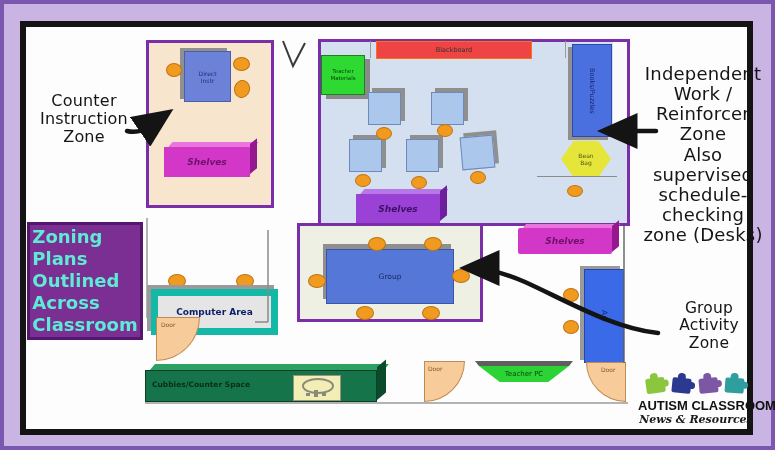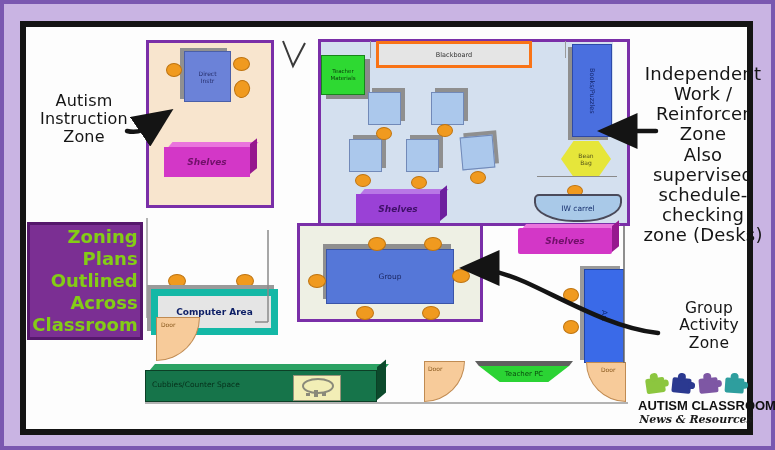--- a/index.html
+++ b/index.html
@@ -39,26 +39,26 @@
   .sink{position:absolute;border:2px solid #8a8a7a;border-radius:50%;}
 </style>
 </head>
 <body>
 
 <div class="stage">
   <div class="lavender"></div>
   <div class="blackframe"></div>
   <div class="canvas"></div>
 
-  <div class="handlbl" style="left:28px;top:92px;width:112px;">Autism
+  <div class="handlbl" style="left:28px;top:92px;width:112px;">Counter
 Instruction
 Zone</div>
 
   <div class="abs tinyc" style="left:27px;top:222px;width:116px;height:118px;background:#7b2f93;border:3px solid #55176b;box-sizing:border-box;">
-    <span class="pre" style="font-size:18px;line-height:1.22;color:#84cc16;font-weight:bold;text-align:right;">Zoning
+    <span class="pre" style="font-size:18px;line-height:1.22;color:#5eead4;font-weight:bold;text-align:left;">Zoning
 Plans
 Outlined
 Across
 Classroom</span>
   </div>
 
   <div class="handlbl" style="left:638px;top:64px;width:130px;font-size:18px;">Independent
 Work /
 Reinforcer
 Zone
@@ -84,21 +84,21 @@
   <div class="face-top" style="left:170px;top:142px;width:86px;height:6px;background:#ea74dd;"></div>
   <div class="face-side" style="left:250px;top:144px;width:7px;height:30px;background:#96188e;"></div>
   <div class="shelf-front" style="left:164px;top:147px;width:86px;height:30px;background:#d337c7;font-size:9px;color:#71106a;">
     <span>Shelves</span>
   </div>
 
   <div class="zone" style="left:318px;top:39px;width:312px;height:187px;background:#d4e0ef;"></div>
   <div class="abs" style="left:613px;top:42px;width:14px;height:96px;background:#fafafa;"></div>
 
   <div class="abs" style="left:370px;top:41px;width:194px;height:17px;border-left:1px solid #9a9a9a;border-right:1px solid #9a9a9a;"></div>
-  <div class="abs tinyc" style="left:376px;top:41px;width:156px;height:27px;background:#e5e5e5;border:3px solid #f97316;box-sizing:border-box;">
+  <div class="abs tinyc" style="left:376px;top:41px;width:156px;height:18px;background:#ef4444;border:1px solid #f97316;box-sizing:border-box;">
     <span style="font-size:6.5px;color:#333;">Blackboard</span>
   </div>
 
   <div class="abs tinyc" style="left:321px;top:55px;width:42px;height:38px;background:#2ed932;border:1px solid #17851b;box-shadow:5px 4px 0 0 #8a8a8a;">
     <span class="pre" style="font-size:5.5px;color:#0a3d0c;line-height:1.2;">Teacher
 Materials</span>
   </div>
 
   <div class="desk" style="left:368px;top:92px;"></div>
   <div class="desk" style="left:431px;top:92px;"></div>
@@ -116,24 +116,20 @@
   </div>
 
   <div class="abs tinyc" style="left:561px;top:141px;width:50px;height:36px;background:#e6e63a;
        clip-path:polygon(25% 0,75% 0,100% 50%,75% 100%,25% 100%,0 50%);filter:drop-shadow(0 0 1px #777);">
     <span class="pre" style="font-size:6px;color:#55551a;line-height:1.25;">Bean
 Bag</span>
   </div>
   <div class="abs" style="left:537px;top:176px;width:80px;height:1px;background:#8a8a8a;"></div>
   <div class="dot" style="left:567px;top:185px;width:14px;height:10px;"></div>
 
-  <div class="abs tinyc" style="left:534px;top:194px;width:88px;height:28px;background:#a9c9e8;border:2px solid #4a4a5a;
-       box-sizing:border-box;border-radius:5px 5px 45% 45%/5px 5px 70% 70%;">
-    <span style="font-size:7.5px;color:#17306e;">IW carrel</span>
-  </div>
 
   <div class="face-top" style="left:362px;top:189px;width:84px;height:6px;background:#b877e6;"></div>
   <div class="face-side" style="left:440px;top:191px;width:7px;height:30px;background:#6d1f9e;"></div>
   <div class="shelf-front" style="left:356px;top:194px;width:84px;height:30px;background:#9a41d6;font-size:9px;color:#3f1068;">
     <span>Shelves</span>
   </div>
 
   <div class="face-top" style="left:524px;top:224px;width:94px;height:5px;background:#ea74dd;"></div>
   <div class="face-side" style="left:612px;top:226px;width:7px;height:26px;background:#96188e;"></div>
   <div class="shelf-front" style="left:518px;top:228px;width:94px;height:26px;background:#d337c7;font-size:9px;color:#71106a;border-radius:2px;">
@@ -162,21 +158,21 @@
 
   <div class="dot" style="left:563px;top:288px;width:14px;height:12px;"></div>
   <div class="dot" style="left:563px;top:320px;width:14px;height:12px;"></div>
   <div class="abs vtext" style="left:584px;top:269px;width:38px;height:92px;background:#3a6ae8;border:1px solid #2346a8;box-shadow:-4px -3px 0 0 #9a9a9a;">
     <span class="vtext" style="font-size:7.5px;color:#0d2a7a;">Art</span>
   </div>
 
   <div class="face-top" style="left:152px;top:364px;width:234px;height:7px;background:#2ba263;"></div>
   <div class="face-side" style="left:377px;top:367px;width:9px;height:33px;background:#0c4a2c;"></div>
   <div class="abs" style="left:145px;top:370px;width:232px;height:32px;background:#16744a;border:1px solid #0c3f26;box-sizing:border-box;">
-    <span class="t" style="left:6px;top:9px;font-size:7.5px;font-weight:normal;color:#062e1a;">Cubbies/Counter Space</span>
+    <span class="t" style="left:6px;top:9px;font-size:7.5px;font-weight:bold;color:#062e1a;">Cubbies/Counter Space</span>
     <div class="abs" style="left:147px;top:4px;width:46px;height:24px;background:#f2eeb6;border:1px solid #99947a;">
       <div class="sink" style="left:8px;top:2px;width:28px;height:12px;"></div>
       <div class="abs" style="left:20px;top:14px;width:4px;height:7px;background:#8a8a7a;"></div>
       <div class="abs" style="left:12px;top:17px;width:4px;height:3px;background:#8a8a7a;"></div>
       <div class="abs" style="left:28px;top:17px;width:4px;height:3px;background:#8a8a7a;"></div>
     </div>
   </div>
 
   <div class="door" style="left:424px;top:361px;width:41px;height:41px;border-radius:0 0 100% 0;">
     <span class="t" style="left:3px;top:3px;">Door</span>

